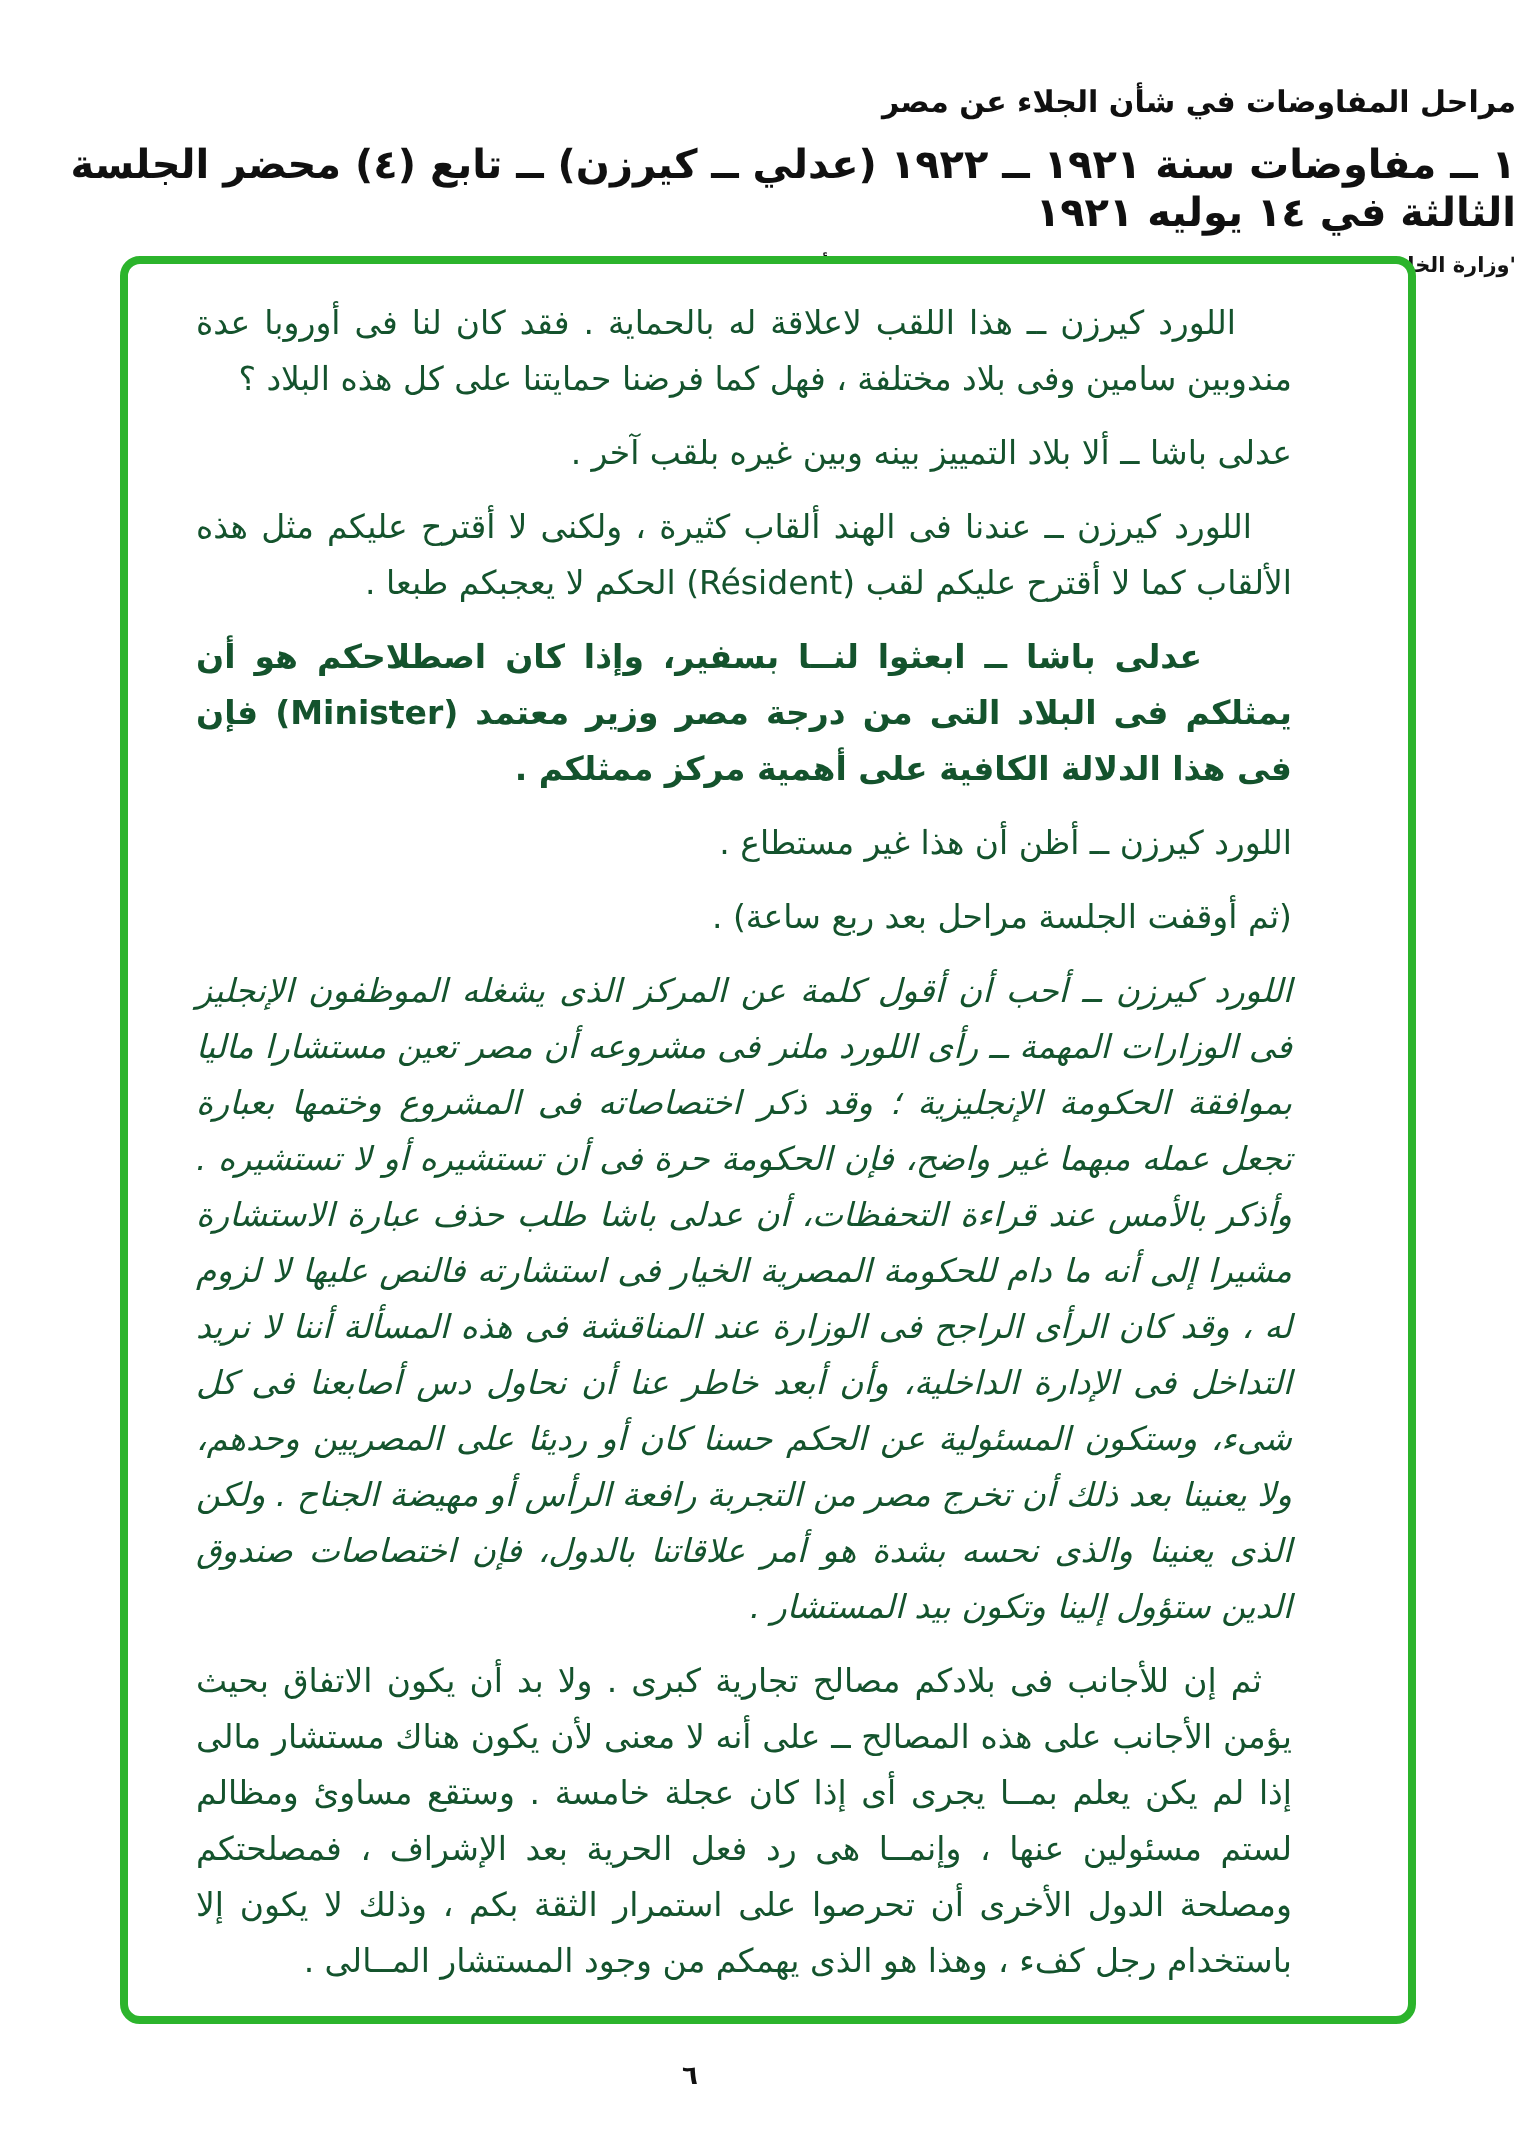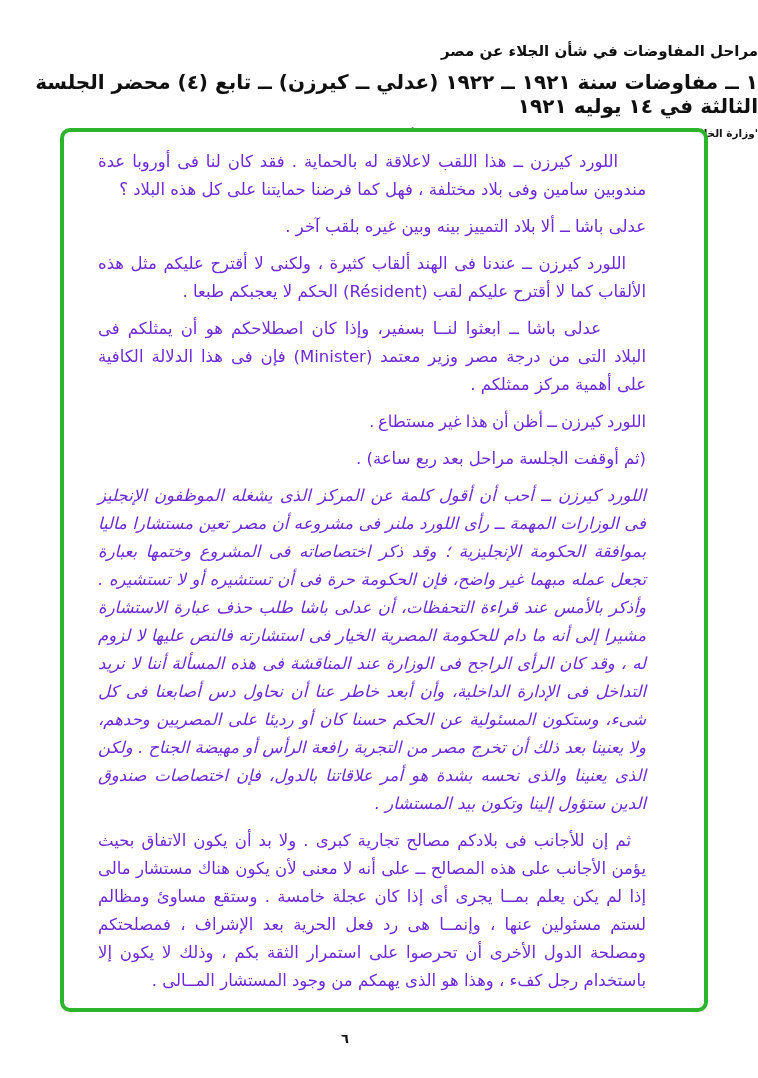--- a/index.html
+++ b/index.html
@@ -47,30 +47,30 @@
     border-radius: 10px;
     background: #ffffff;
     padding: 16px 58px 10px 34px;
     direction: rtl;
   }
   .content-box p {
     margin: 0 0 9px 0;
     font-size: 16.5px;
     line-height: 28px;
     text-align: justify;
-    color: #6d28d9;
+    color: #14532d;
   }
   
   .p-0  { text-indent: 28px; }
   .p-1  { margin-right: 47px;  text-align: right; }
   .p-2  { text-indent: 20px; }
   .p-3  { margin-right: 158px; text-align: right; }
   .p-4  { margin-right: 33px;  text-align: right; }
-  .p-5  { text-indent: 45px; }
-  .p-6  { margin-right: 27px;  text-align: right; font-family: Liberation Serif, serif; }
+  .p-5  { text-indent: 45px; font-weight: bold; }
+  .p-6  { margin-right: 27px;  text-align: right; }
   .p-7  { margin-right: 80px;  text-align: right; margin-bottom: 11px; }
   .p-8  { text-indent: 0; font-style: italic; }
   .p-9  { text-indent: 15px; }
   .page-footer {
     position: absolute;
     bottom: 32px;
     left: 0;
     width: 690px;
     text-align: center;
     font-size: 13px;

